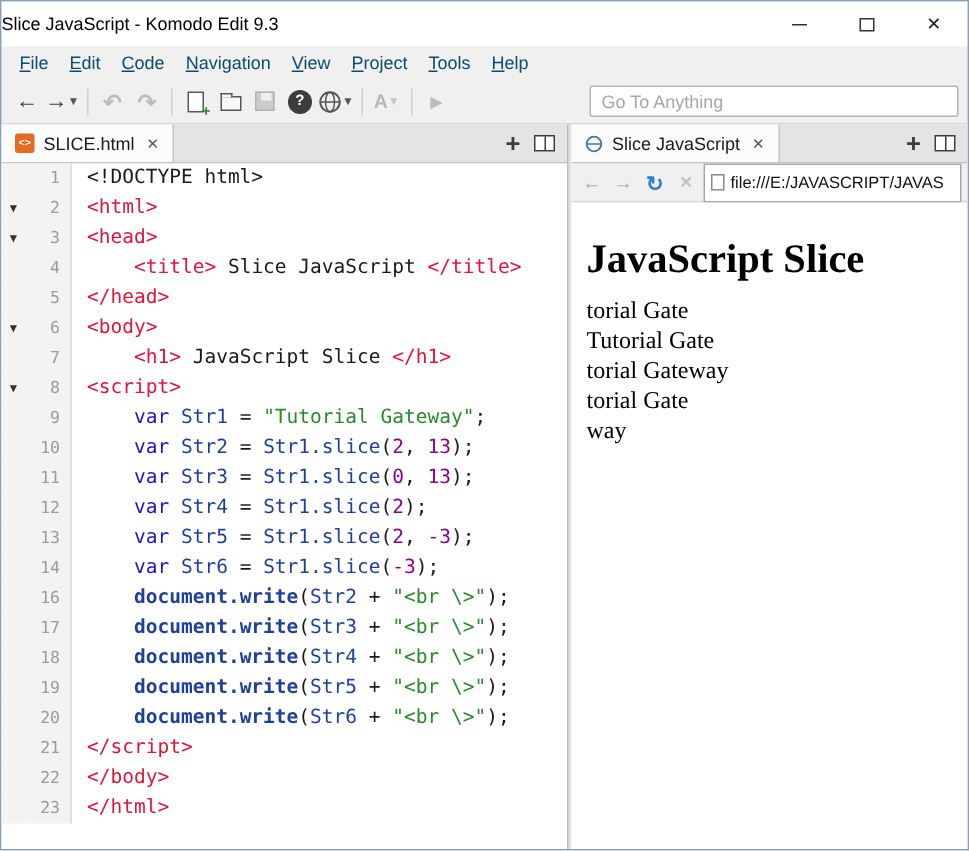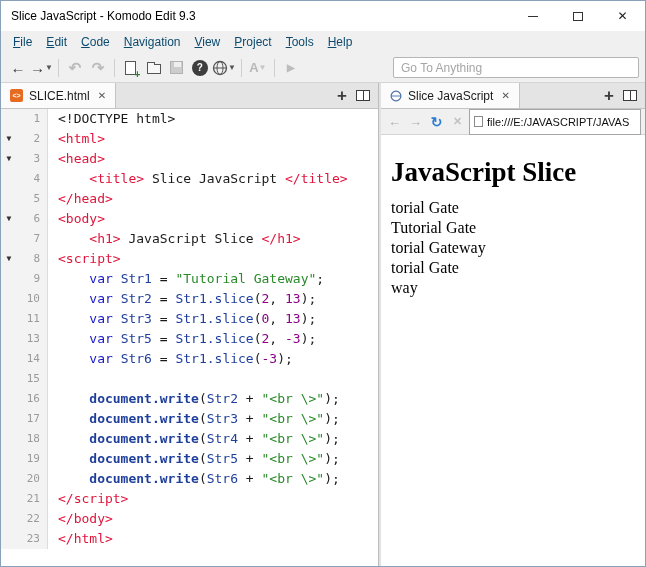--- a/index.html
+++ b/index.html
@@ -4,21 +4,21 @@
 <style>
   * { margin:0; padding:0; box-sizing:border-box; }
   html,body { background:#d6dde5; }
   body { font-family:"Liberation Sans", sans-serif; }
 
   .window { width:646px; height:567px; background:#f0f0f0; border:1px solid #88a0b8;
             display:flex; flex-direction:column; overflow:hidden; }
 
   
   .titlebar { height:30px; background:#ffffff; display:flex; align-items:center; flex:0 0 auto; }
-  .title { font-size:12px; color:#000; padding-left:10px; }
+  .title { font-size:12px; color:#000; }
   .win-controls { margin-left:auto; display:flex; height:100%; }
   .win-btn { width:45px; display:flex; align-items:center; justify-content:center; color:#222; }
   .glyph-min { width:10px; height:1px; background:#333; display:block; }
   .glyph-max { width:10px; height:9px; border:1px solid #333; display:block; }
   .glyph-close { font-size:12px; color:#222; }
 
   
   .menubar { height:22px; background:#f0f0f0; display:flex; align-items:center; font-size:12px;
              color:#0c4a6e; padding-left:5px; flex:0 0 auto; }
   .menu-item { padding:2px 7px; }
@@ -245,32 +245,32 @@
               <span class="lnum">10</span>
               <span class="lcode"><span class="tok-pln">    </span><span class="tok-kw">var</span><span class="tok-pln"> </span><span class="tok-id">Str2</span><span class="tok-pln"> = </span><span class="tok-id">Str1.slice</span><span class="tok-pln">(</span><span class="tok-num">2</span><span class="tok-pln">, </span><span class="tok-num">13</span><span class="tok-pln">);</span></span>
             </div>
             <div class="code-row">
               <span class="fold"></span>
               <span class="lnum">11</span>
               <span class="lcode"><span class="tok-pln">    </span><span class="tok-kw">var</span><span class="tok-pln"> </span><span class="tok-id">Str3</span><span class="tok-pln"> = </span><span class="tok-id">Str1.slice</span><span class="tok-pln">(</span><span class="tok-num">0</span><span class="tok-pln">, </span><span class="tok-num">13</span><span class="tok-pln">);</span></span>
             </div>
             <div class="code-row">
               <span class="fold"></span>
+              <span class="lnum">12</span>
+              <span class="lcode"><span class="tok-pln">    </span><span class="tok-kw">var</span><span class="tok-pln"> </span><span class="tok-id">Str4</span><span class="tok-pln"> = </span><span class="tok-id">Str1.slice</span><span class="tok-pln">(</span><span class="tok-num">2</span><span class="tok-pln">);</span></span>
+            </div>
+            <div class="code-row">
+              <span class="fold"></span>
               <span class="lnum">13</span>
               <span class="lcode"><span class="tok-pln">    </span><span class="tok-kw">var</span><span class="tok-pln"> </span><span class="tok-id">Str5</span><span class="tok-pln"> = </span><span class="tok-id">Str1.slice</span><span class="tok-pln">(</span><span class="tok-num">2</span><span class="tok-pln">, </span><span class="tok-num">-3</span><span class="tok-pln">);</span></span>
             </div>
             <div class="code-row">
               <span class="fold"></span>
               <span class="lnum">14</span>
               <span class="lcode"><span class="tok-pln">    </span><span class="tok-kw">var</span><span class="tok-pln"> </span><span class="tok-id">Str6</span><span class="tok-pln"> = </span><span class="tok-id">Str1.slice</span><span class="tok-pln">(</span><span class="tok-num">-3</span><span class="tok-pln">);</span></span>
-            </div>
-            <div class="code-row">
-              <span class="fold"></span>
-              <span class="lnum">15</span>
-              <span class="lcode"></span>
             </div>
             <div class="code-row">
               <span class="fold"></span>
               <span class="lnum">16</span>
               <span class="lcode"><span class="tok-pln">    </span><span class="tok-fn">document.write</span><span class="tok-pln">(</span><span class="tok-id">Str2</span><span class="tok-pln"> + </span><span class="tok-str">"&lt;br \&gt;"</span><span class="tok-pln">);</span></span>
             </div>
             <div class="code-row">
               <span class="fold"></span>
               <span class="lnum">17</span>
               <span class="lcode"><span class="tok-pln">    </span><span class="tok-fn">document.write</span><span class="tok-pln">(</span><span class="tok-id">Str3</span><span class="tok-pln"> + </span><span class="tok-str">"&lt;br \&gt;"</span><span class="tok-pln">);</span></span>

